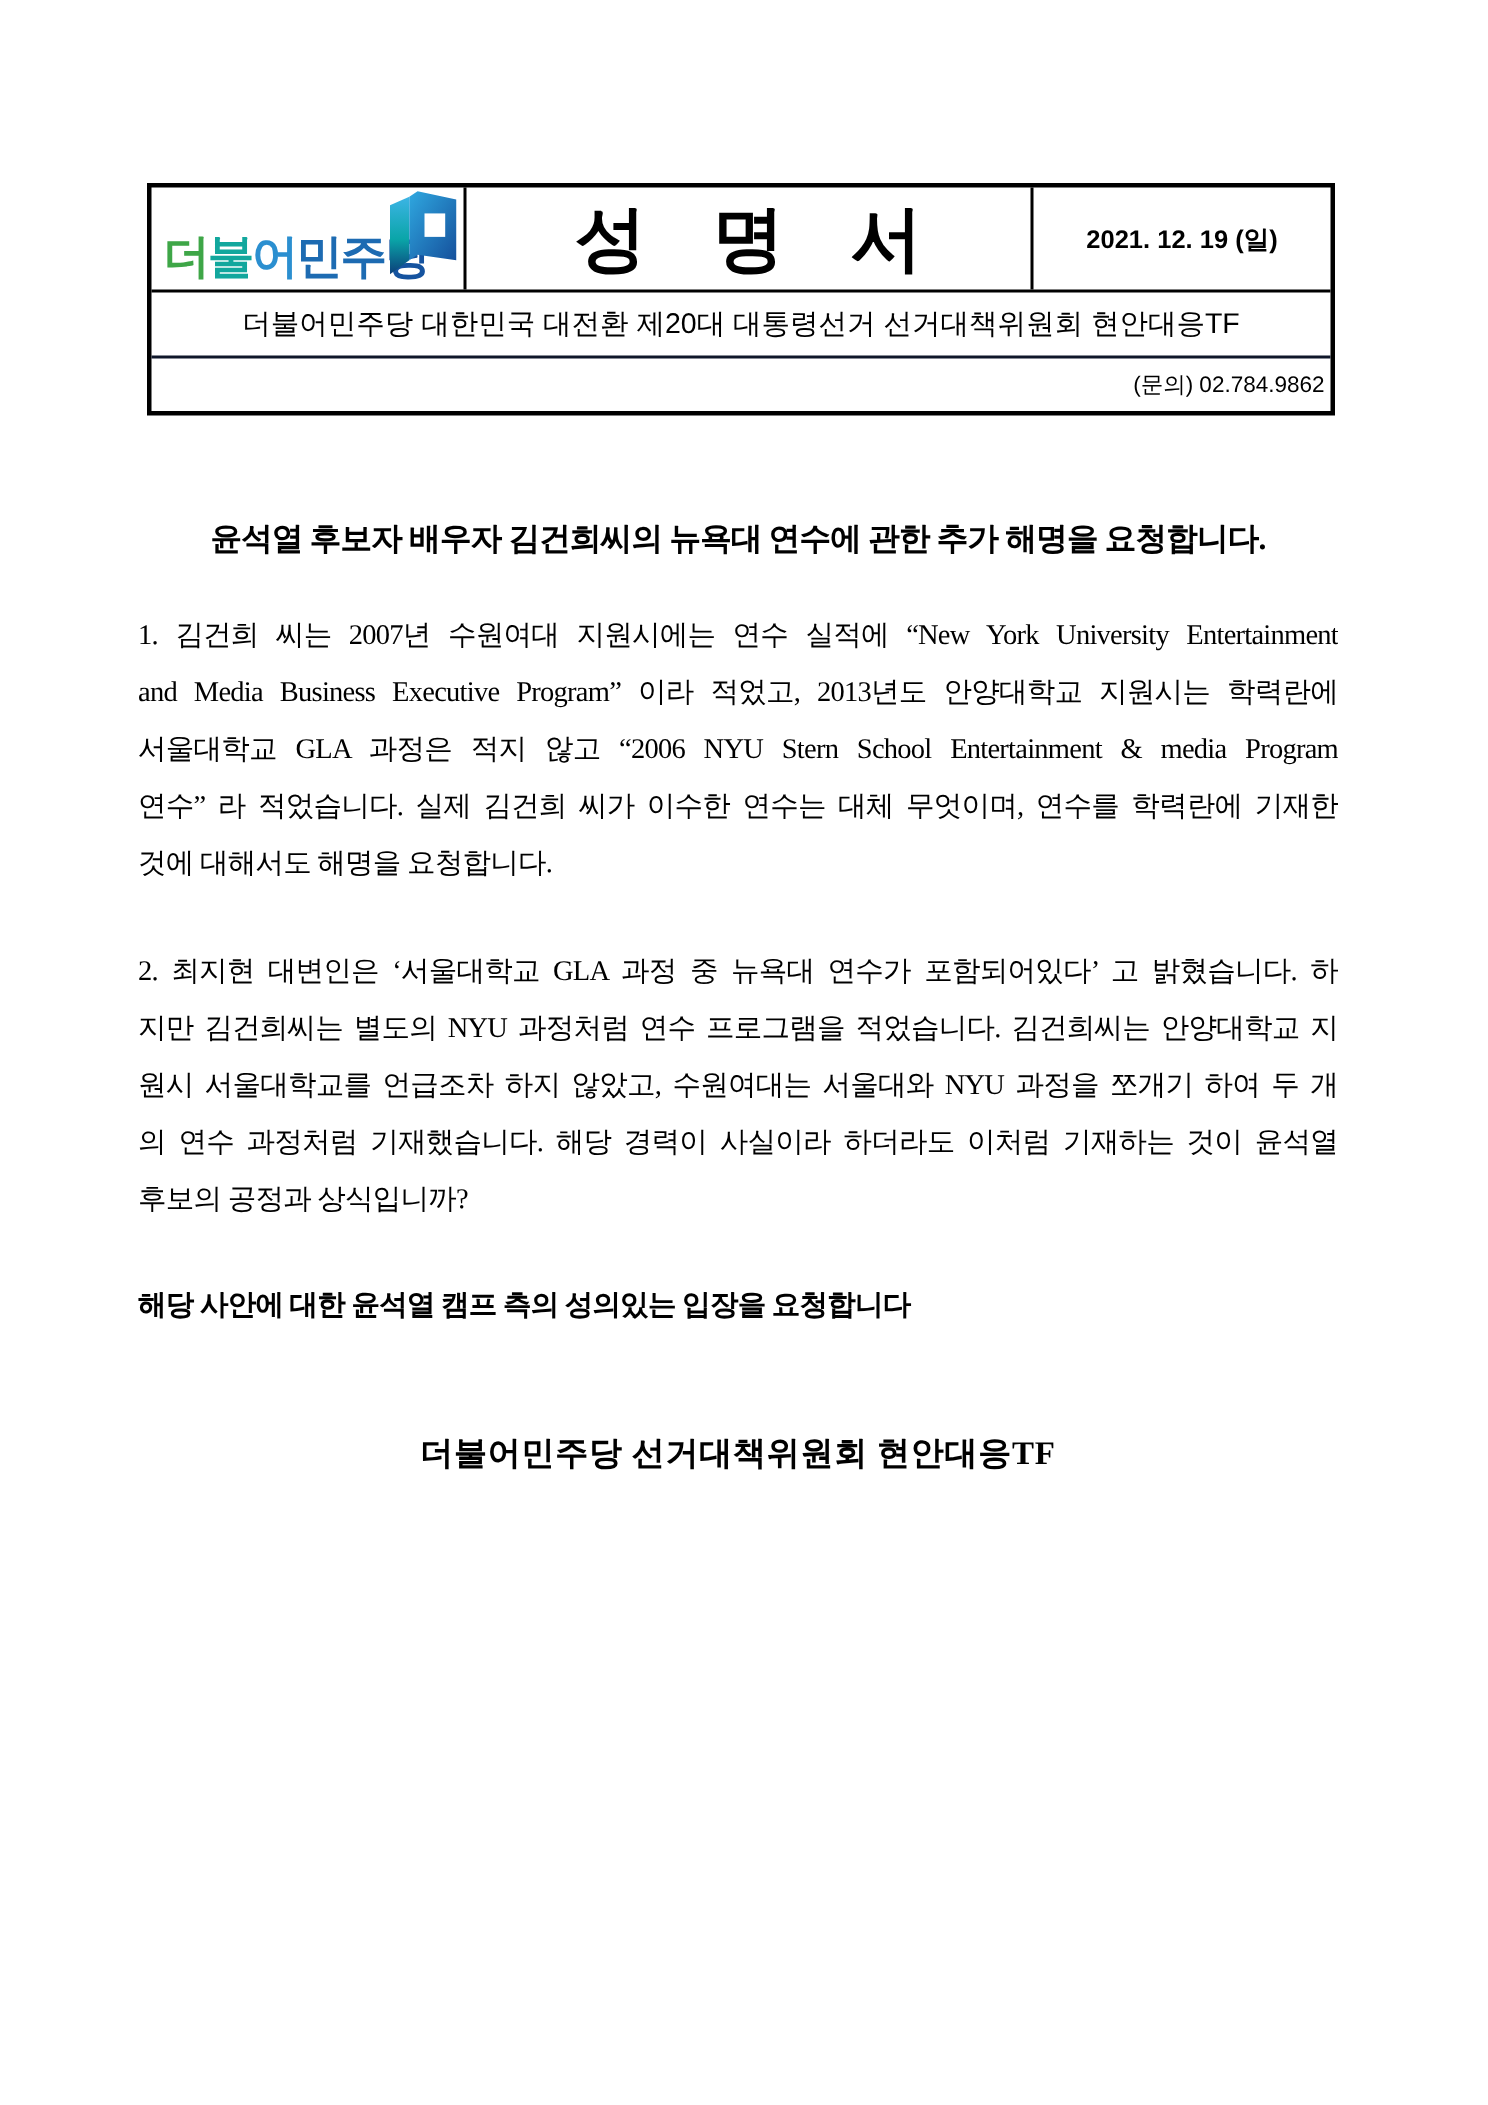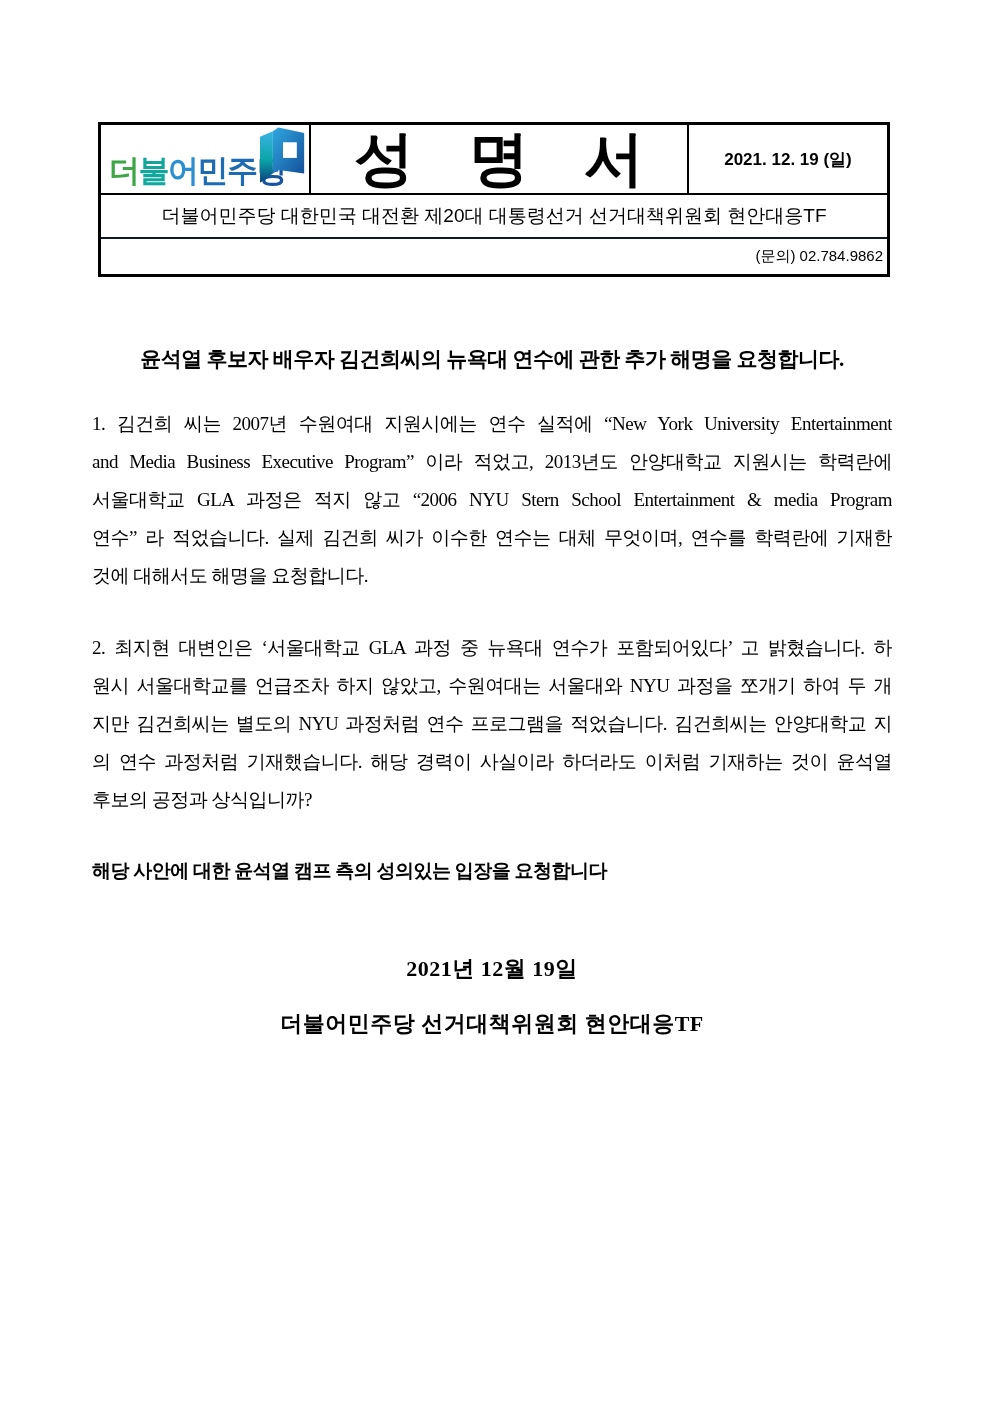--- a/index.html
+++ b/index.html
@@ -28,21 +28,21 @@
   .hrow1 { display:flex; height:70px; border-bottom:2px solid #000; }
   .cell-logo { width:210px; border-right:2px solid #000; position:relative; }
   .logo-word {
     position:absolute; left:8px; bottom:7px;
     font-size:31px; font-weight:900; letter-spacing:-1.5px;
     white-space:nowrap; line-height:1;
   }
   .logo-flag { position:absolute; right:3px; top:2px; }
   .cell-title {
     flex:1; display:flex; align-items:center; justify-content:center;
-    font-size:60px; font-weight:900; letter-spacing:0.32em;
+    font-size:48px; font-weight:900; letter-spacing:0.32em;
     padding-left:0.32em; white-space:nowrap;
   }
   .cell-date {
     width:200px; border-left:2px solid #000;
     display:flex; align-items:center; justify-content:center;
     font-size:17px; font-weight:700; white-space:nowrap;
   }
   .hrow2 {
     height:44px; border-bottom:2px solid #0f172a;
     display:flex; align-items:center; justify-content:center;
@@ -125,27 +125,26 @@
     <div class="para p1">
       <div class="jline">1. 김건희 씨는 2007년 수원여대 지원시에는 연수 실적에 “New York University Entertainment</div>
       <div class="jline">and Media Business Executive Program” 이라 적었고, 2013년도 안양대학교 지원시는 학력란에</div>
       <div class="jline">서울대학교 GLA 과정은 적지 않고 “2006 NYU Stern School Entertainment &amp; media Program</div>
       <div class="jline">연수” 라 적었습니다. 실제 김건희 씨가 이수한 연수는 대체 무엇이며, 연수를 학력란에 기재한</div>
       <div class="jline-last">것에 대해서도 해명을 요청합니다.</div>
     </div>
 
     <div class="para p2">
       <div class="jline">2. 최지현 대변인은 ‘서울대학교 GLA 과정 중 뉴욕대 연수가 포함되어있다’ 고 밝혔습니다. 하</div>
+      <div class="jline">지만 김건희씨는 별도의 NYU 과정처럼 연수 프로그램을 적었습니다. 김건희씨는 안양대학교 지</div>
       <div class="jline">원시 서울대학교를 언급조차 하지 않았고, 수원여대는 서울대와 NYU 과정을 쪼개기 하여 두 개</div>
-      <div class="jline">지만 김건희씨는 별도의 NYU 과정처럼 연수 프로그램을 적었습니다. 김건희씨는 안양대학교 지</div>
       <div class="jline">의 연수 과정처럼 기재했습니다. 해당 경력이 사실이라 하더라도 이처럼 기재하는 것이 윤석열</div>
       <div class="jline-last">후보의 공정과 상식입니까?</div>
     </div>
 
     <div class="closing">해당 사안에 대한 윤석열 캠프 측의 성의있는 입장을 요청합니다</div>
 
     <div class="footer">
-      <div class="fline">2021년 12월 19일</div>
       <div class="fline">더불어민주당 선거대책위원회 현안대응TF</div>
     </div>
 
   </div>
 </div>
 
 </body></html>

